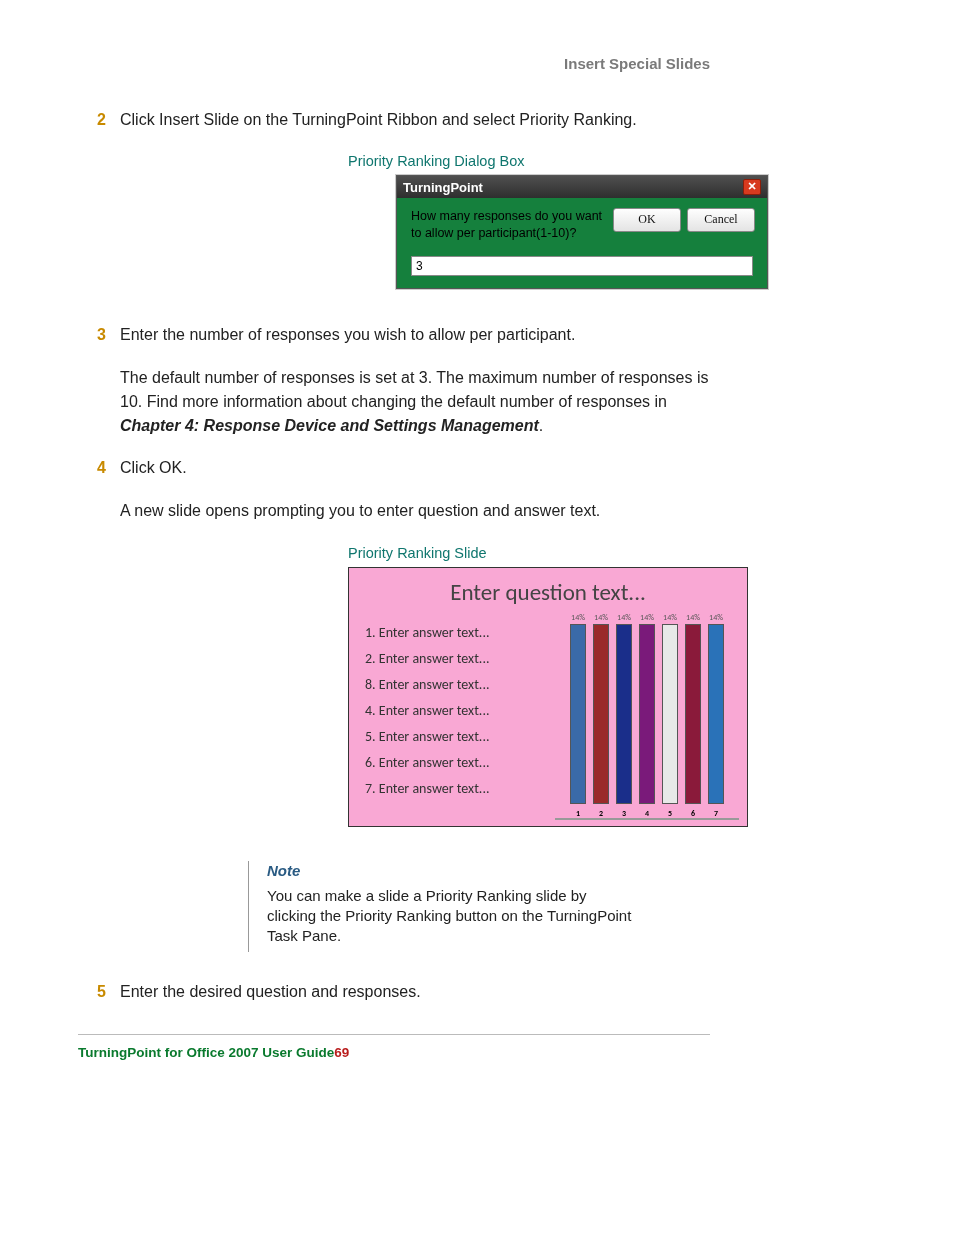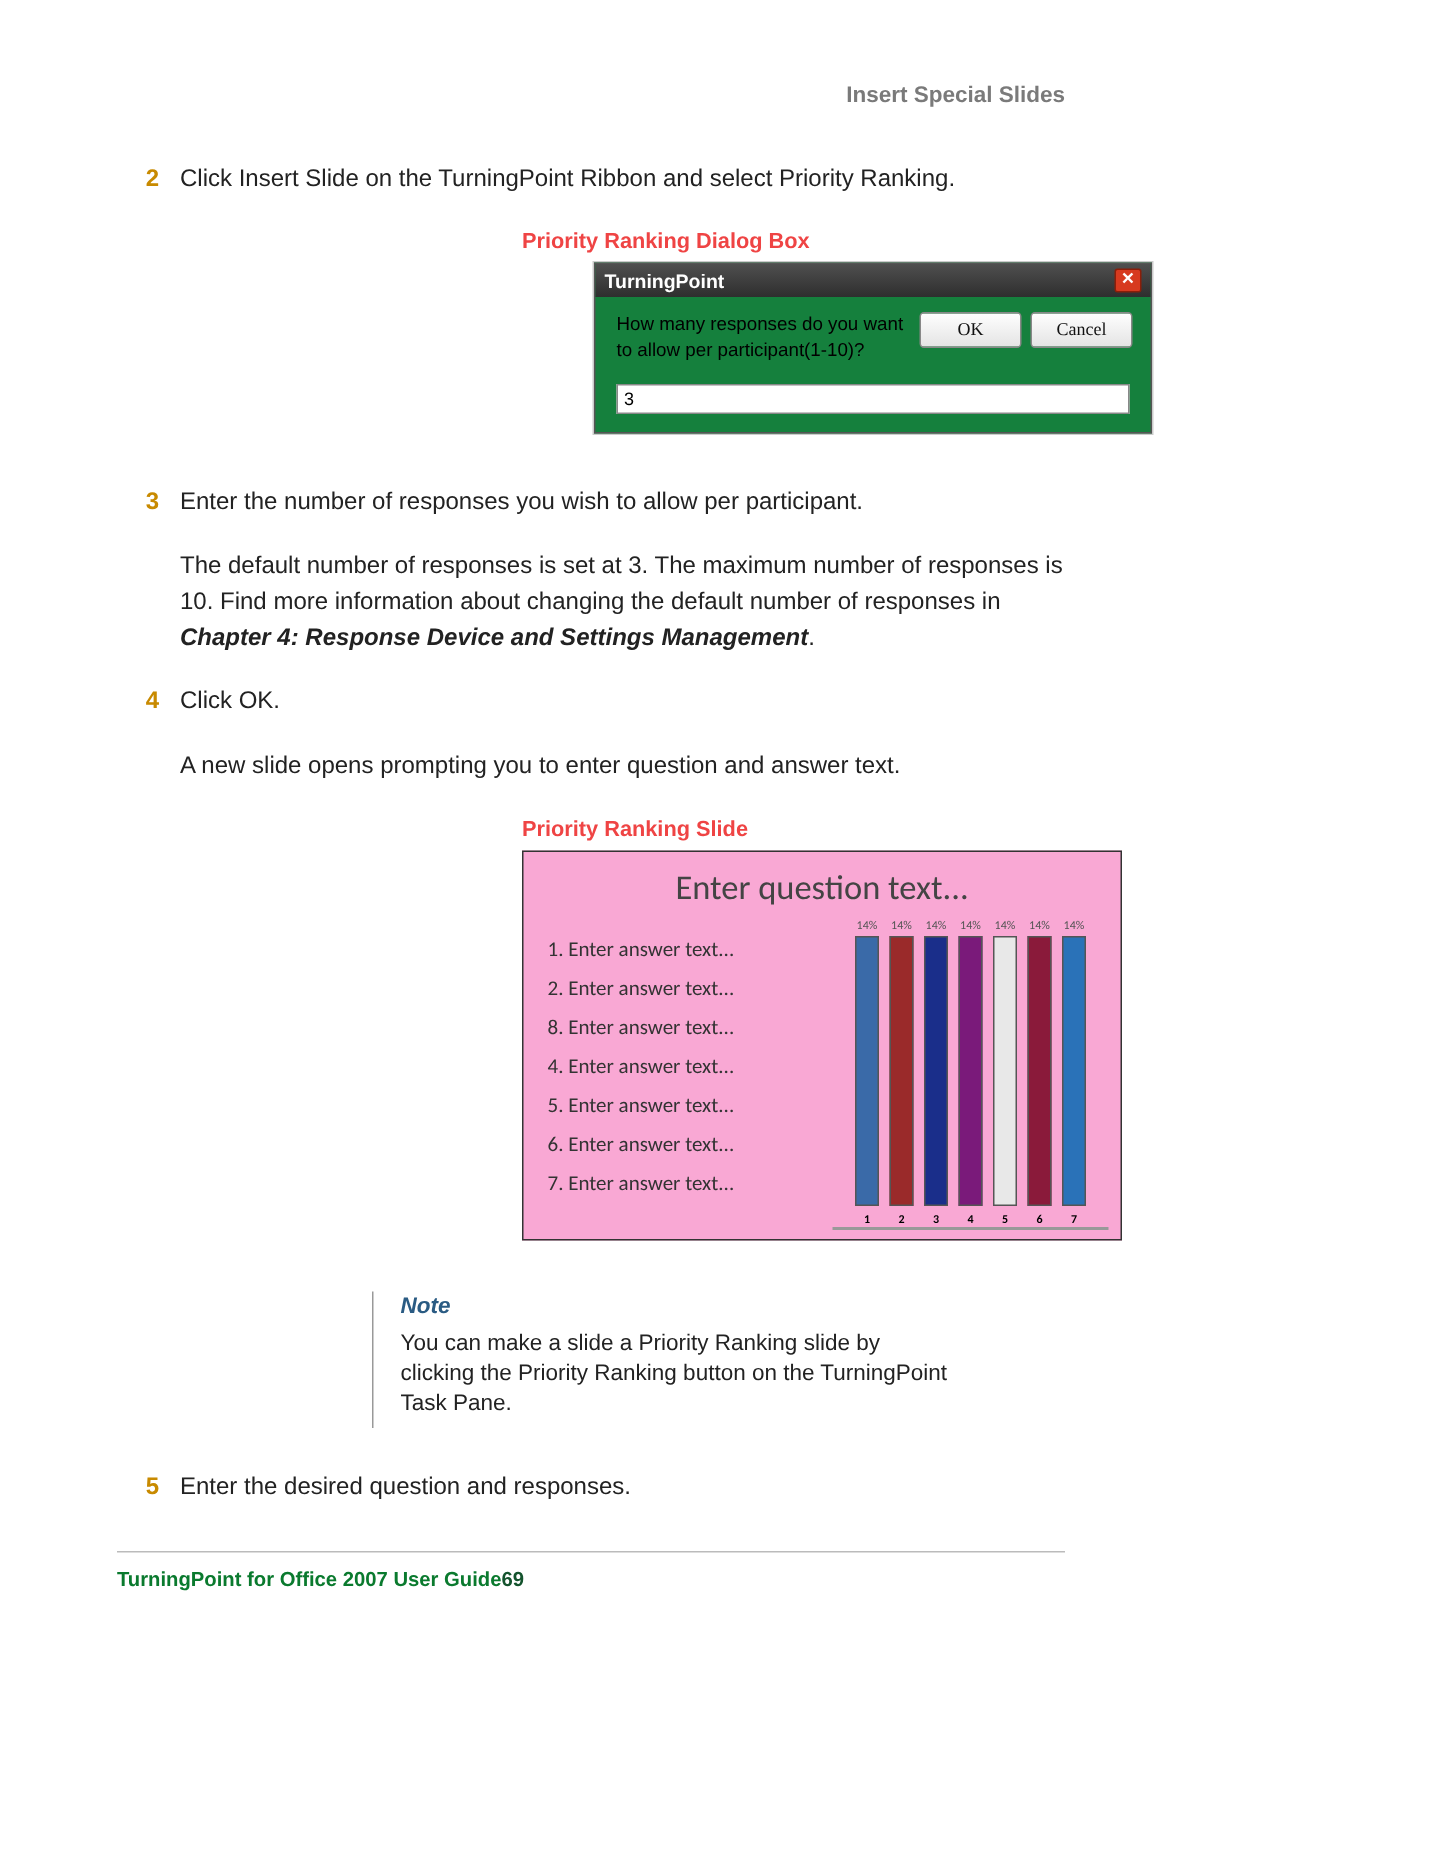--- a/index.html
+++ b/index.html
@@ -40,22 +40,22 @@
   .step-body { flex: 1; }
   .sub-body {
     margin-left: 42px;
     font-size: 16px;
     line-height: 1.5;
     margin-top: 16px;
     margin-bottom: 18px;
   }
   .bold-ital { font-weight:700; font-style: italic; }
   .fig-caption {
-    color: #ef4444;
-    font-weight: 700;
+    color: #0f766e;
+    font-weight: 400;
     font-size: 14.5px;
     margin-bottom: 6px;
   }
   .fig-wrap { margin-left: 270px; margin-top: 22px; margin-bottom: 34px; }
 
   
   .dlg {
     width: 370px;
     border: 1px solid #555;
     background: #15803d;
@@ -116,21 +116,21 @@
   .note-head { font-style:italic; font-weight:700; color:#2a5b83; margin-bottom:4px; font-size:15px; }
 
   .footer {
     border-top:1px solid #bbb;
     margin-top:30px;
     padding-top:10px;
     display:flex; 
     font-size:13.5px; font-weight:700;
   }
   .footer-left { color:#0a7a2e; }
-  .footer-right { color:#14532d; }
+  .footer-right { color:#b91c1c; }
 </style>
 </head>
 <body>
 
 <div class="page">
   <div class="section-header">Insert Special Slides</div>
 
   <div class="step">
     <div class="step-num">2</div>
     <div class="step-body">Click Insert Slide on the TurningPoint Ribbon and select Priority Ranking.</div>

